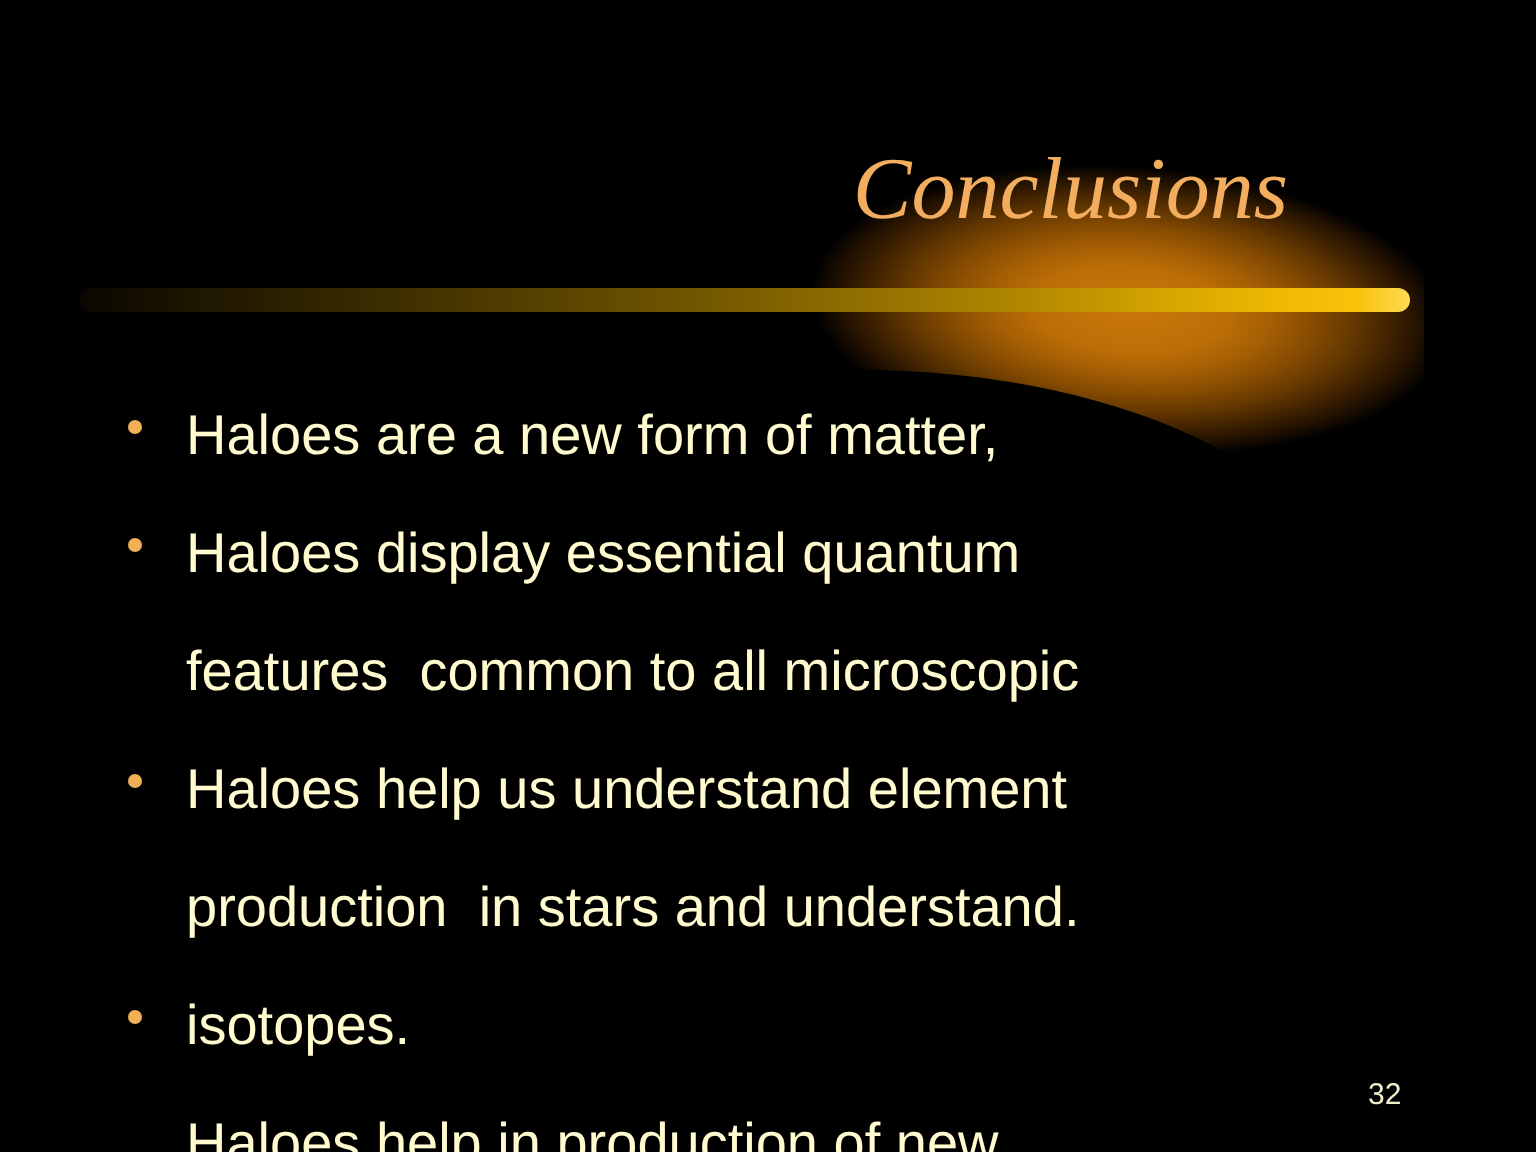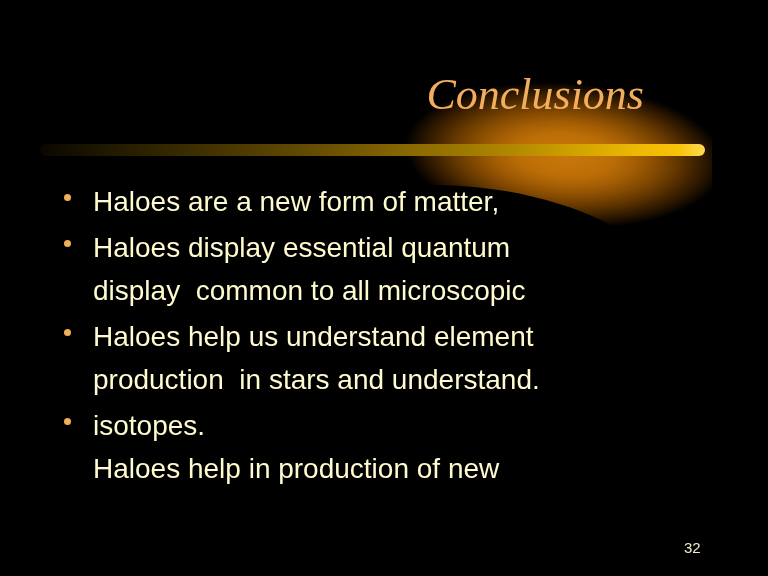--- a/index.html
+++ b/index.html
@@ -101,20 +101,21 @@
     width: 7px;
     height: 7px;
     border-radius: 50%;
     background: #f0b055;
   }
   .bullet-line {
     font-size: 28px;
     line-height: 43px;
     color: #fffbcf;
     white-space: pre;
+    margin-top: 16px;
   }
   .page-number {
     position: absolute;
     left: 684px;
     top: 540px;
     font-size: 15px;
     line-height: 16px;
     color: #f0eec8;
     z-index: 5;
   }
@@ -133,21 +134,21 @@
   <div class="bullets">
 
     <div class="bullet-item">
       <span class="bullet-dot"></span>
       <div class="bullet-line">Haloes are a new form of matter,</div>
     </div>
 
     <div class="bullet-item">
       <span class="bullet-dot"></span>
       <div class="bullet-line">Haloes display essential quantum</div>
-      <div class="bullet-line">display  common to all microscopic</div>
+      <div class="bullet-line">features  common to all microscopic</div>
     </div>
 
     <div class="bullet-item">
       <span class="bullet-dot"></span>
       <div class="bullet-line">Haloes help us understand element</div>
       <div class="bullet-line">production  in stars and understand.</div>
     </div>
 
     <div class="bullet-item">
       <span class="bullet-dot"></span>

